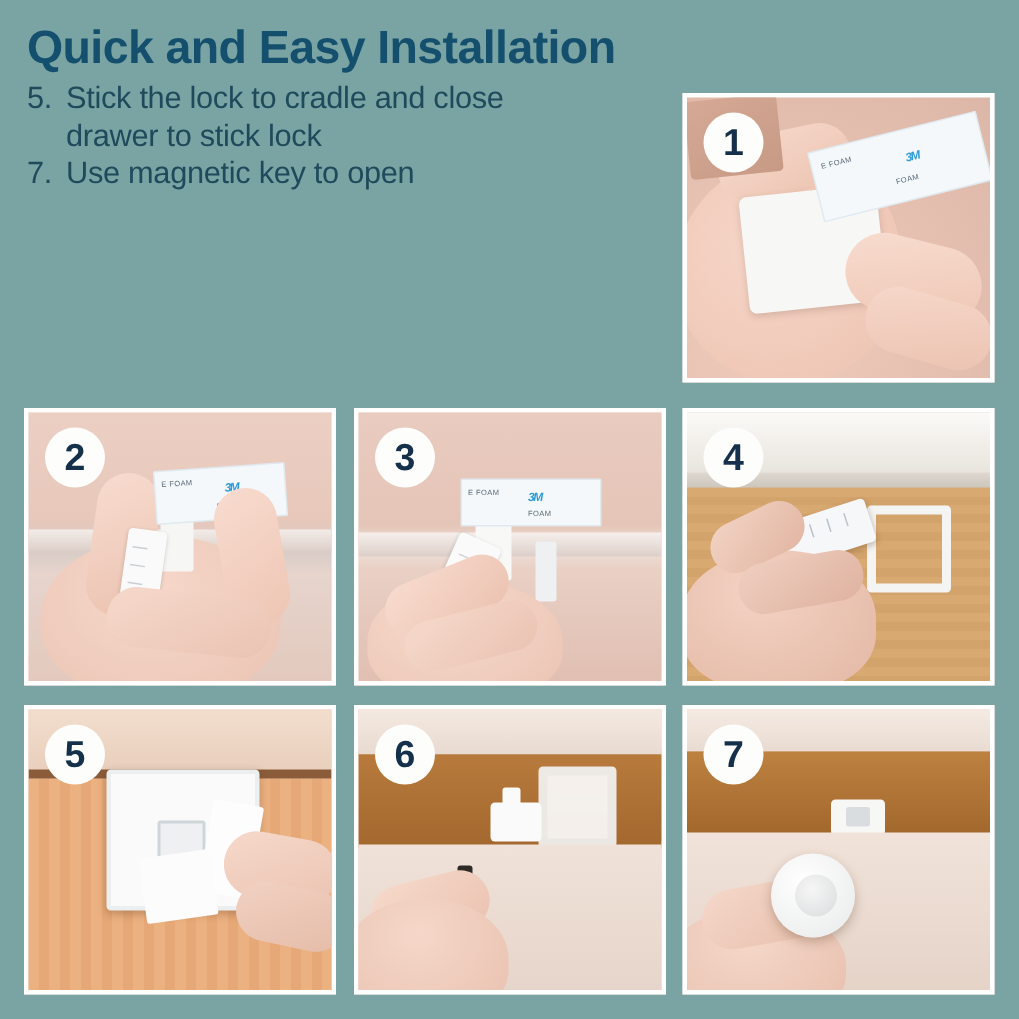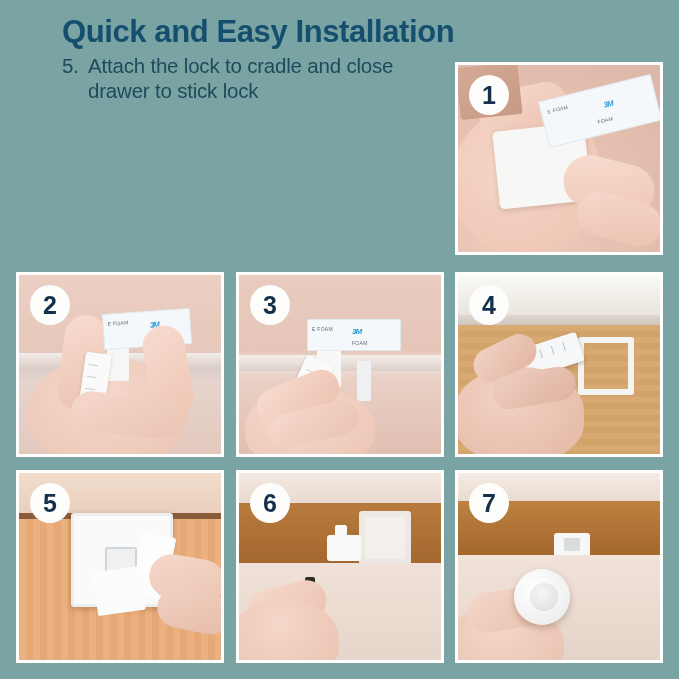--- a/index.html
+++ b/index.html
@@ -7,21 +7,21 @@
     width:679px;height:679px;
     background:#7aa3a3;
     font-family:"Liberation Sans",sans-serif;
     overflow:hidden;
     position:relative;
   }
   #root{position:absolute;inset:0;}
 
   
   .header{
-    position:absolute;left:18px;top:16px;width:432px;height:240px;margin-left:44px;
+    position:absolute;left:18px;top:16px;width:432px;height:240px;
   }
   .title{
     font-size:31px;font-weight:bold;color:#14506e;
     letter-spacing:-0.4px;line-height:1.05;margin:0 0 4px 0;
     white-space:nowrap;
   }
   .steps{list-style:none;margin:0;padding:0;}
   .steps li{
     color:#1e4a5c;font-size:20.5px;line-height:1.22;
     padding-left:26px;text-indent:-26px;white-space:pre-wrap;
@@ -217,22 +217,23 @@
     background:radial-gradient(ellipse at 45% 28%,#f5d7c9,#e7bfad);border-radius:50% 50% 40% 40%;}
 </style>
 </head>
 <body>
 
 <div id="root">
 
   <div class="header">
     <h1 class="title">Quick and Easy Installation</h1>
     <ul class="steps">
-      <li><span class="num">5.</span><span>Attach the lock to cradle and close
+      <li><span class="num">5.</span><span>Stick the lock to cradle and close
 drawer to stick lock</span></li>
+      <li><span class="num">7.</span><span>Use magnetic key to open</span></li>
     </ul>
   </div>
 
   <div class="panel p1">
     <div class="scene">
       <div class="bg-wall"></div>
       <div class="h-palm"></div>
       <div class="skin f1"></div>
       <div class="white-part cradle-frame"></div>
       <div class="cradle-hole"></div>

